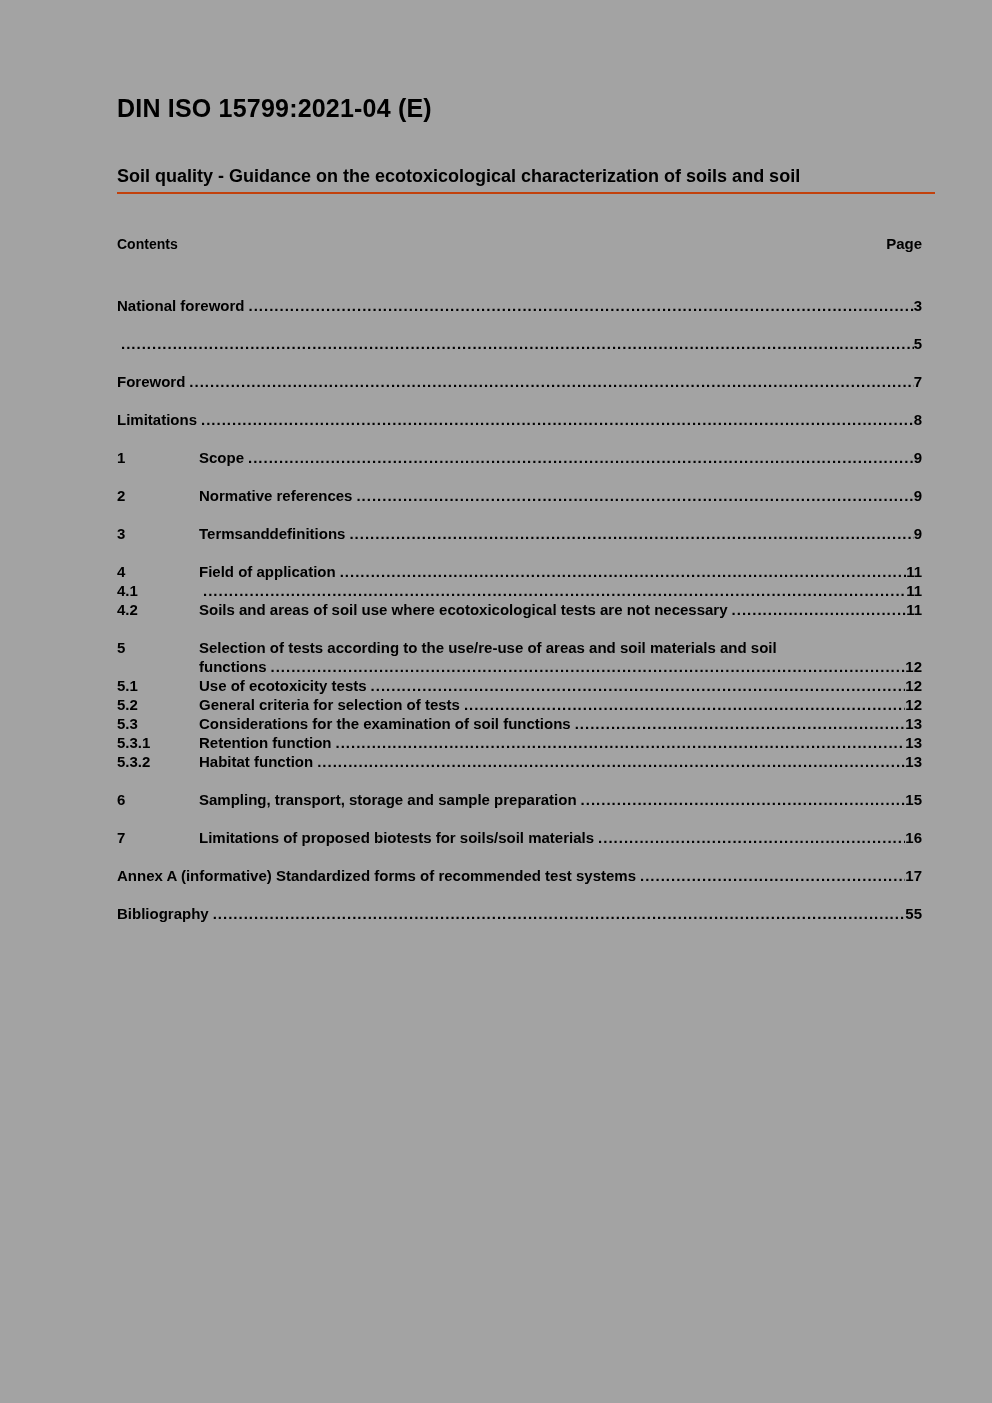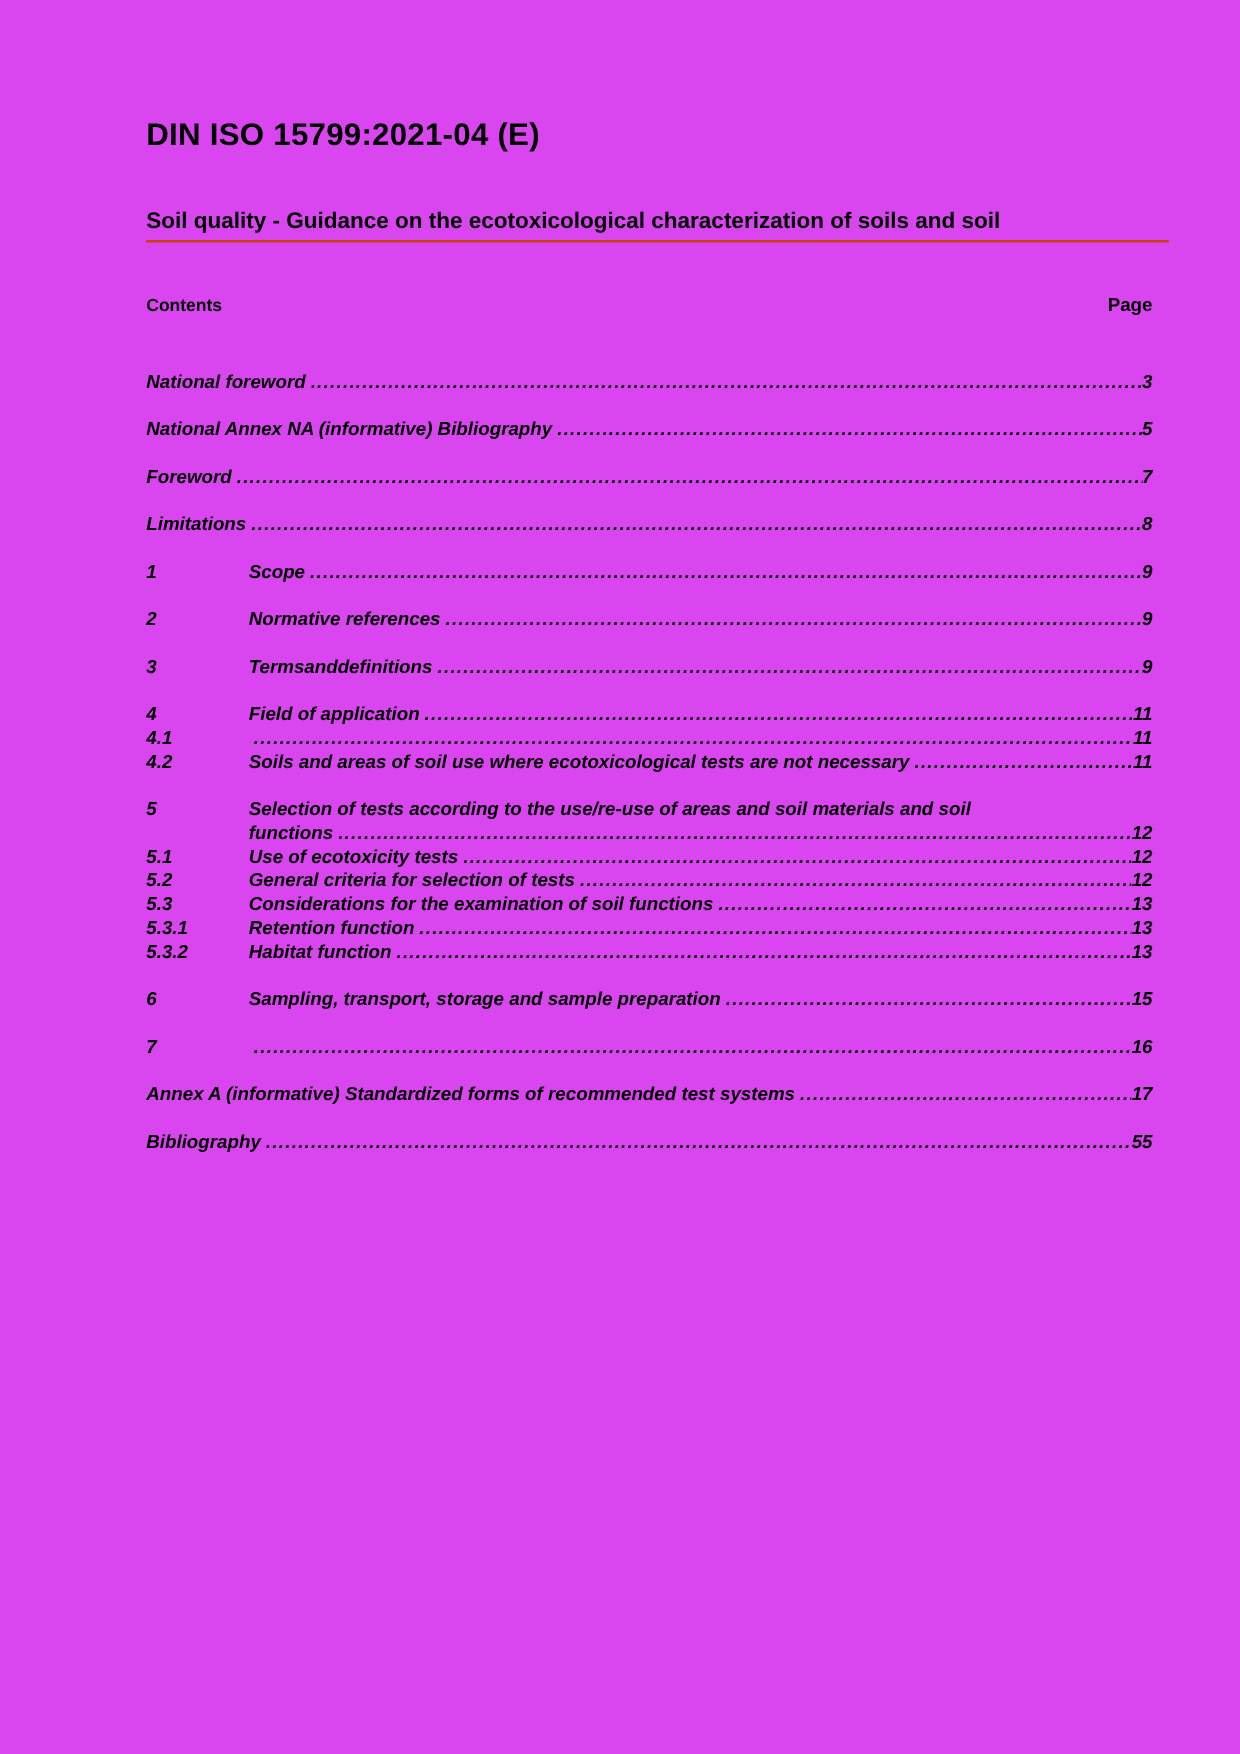--- a/index.html
+++ b/index.html
@@ -1,20 +1,20 @@
 <!DOCTYPE html>
 <html><head>
 <meta charset="utf-8">
 <style>
   html, body { margin: 0; padding: 0; background: #ffffff; }
   .page {
     position: relative;
     width: 992px;
     height: 1403px;
-    background: #d946ef;
+    background: #a3a3a3;
     color: #000000;
     font-family: "Liberation Sans", sans-serif;
     font-weight: bold;
     overflow: hidden;
   }
   .content {
     position: absolute;
     left: 117px;
     top: 0;
     width: 805px;
@@ -41,21 +41,20 @@
     margin-top: 37px;
     margin-bottom: 39px;
   }
   .contents-heading { font-size: 14px; line-height: 26px; }
   .page-label { font-size: 15px; }
   .toc { font-size: 15px; }
   .toc-row {
     display: flex;
     line-height: 19px;
     margin-top: 19px;
-    font-style: italic;
   }
   .toc-row.tight { margin-top: 0; }
   .toc-num { flex: 0 0 82px; }
   .toc-body { flex: 1; min-width: 0; }
   .toc-line { display: flex; align-items: baseline; }
   .toc-label { white-space: nowrap; }
   .dots {
     flex: 1 1 auto;
     overflow: hidden;
     white-space: nowrap;
@@ -93,21 +92,20 @@
         <span class="dots"></span>
         <span class="toc-page">3</span>
       </div>
 
     </div>
   </div>
         <div class="toc-row no-num">
 
     <div class="toc-body">
       <div class="toc-line">
-        <span class="toc-label">National Annex NA (informative) Bibliography</span>
         <span class="dots"></span>
         <span class="toc-page">5</span>
       </div>
 
     </div>
   </div>
         <div class="toc-row no-num">
 
     <div class="toc-body">
       <div class="toc-line">
@@ -271,20 +269,21 @@
         <span class="dots"></span>
         <span class="toc-page">15</span>
       </div>
 
     </div>
   </div>
         <div class="toc-row">
     <span class="toc-num">7</span>
     <div class="toc-body">
       <div class="toc-line">
+        <span class="toc-label">Limitations of proposed biotests for soils/soil materials</span>
         <span class="dots"></span>
         <span class="toc-page">16</span>
       </div>
 
     </div>
   </div>
         <div class="toc-row no-num">
 
     <div class="toc-body">
       <div class="toc-line">

